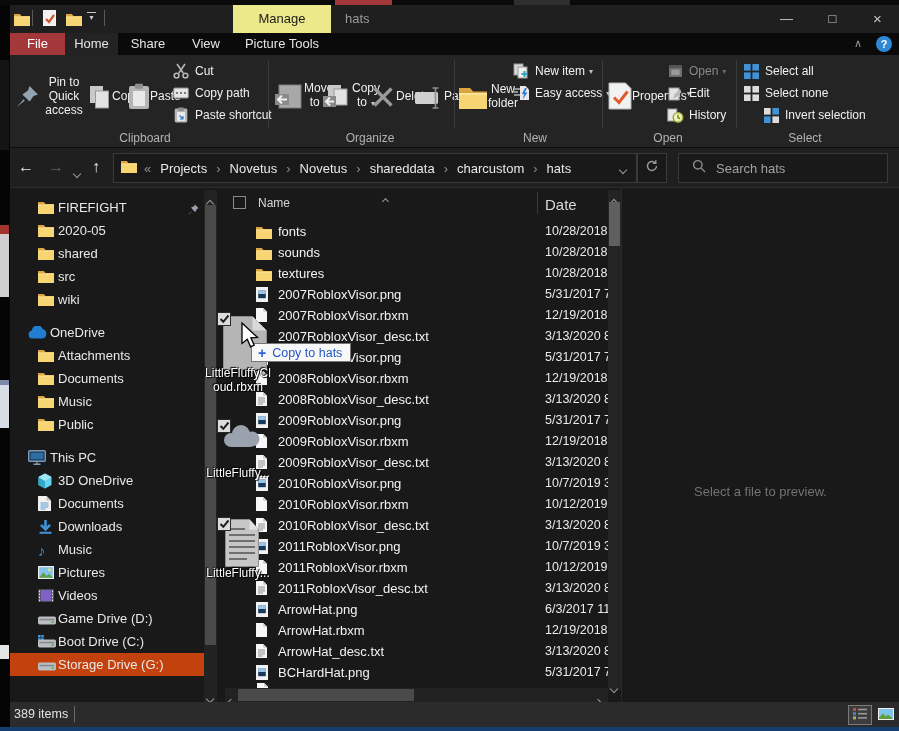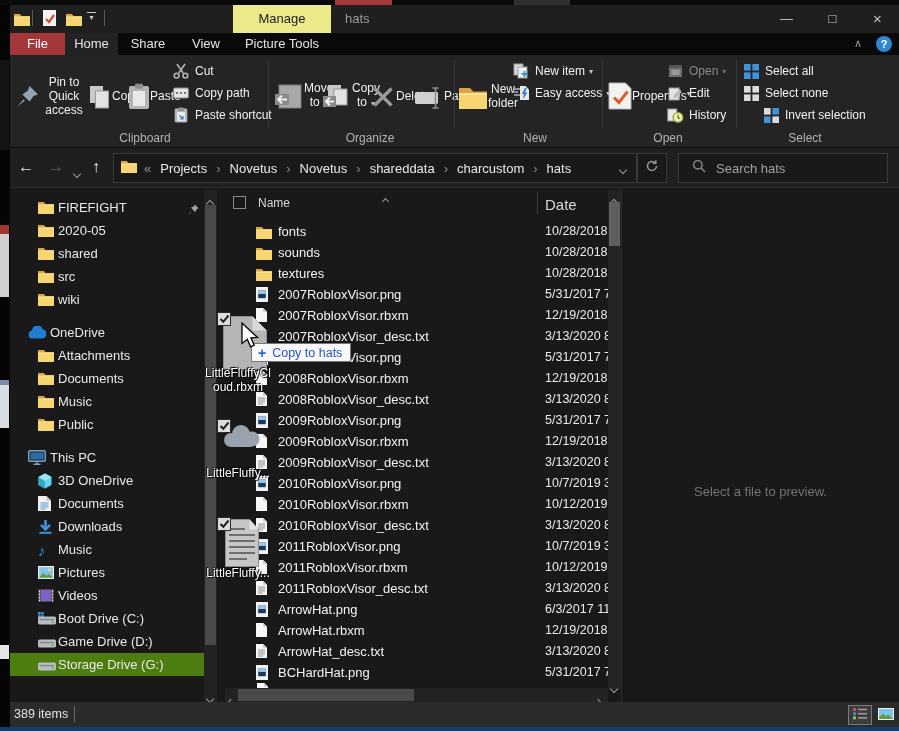--- a/index.html
+++ b/index.html
@@ -61,21 +61,21 @@
                 border:1px solid #3a3a3a; display:flex; align-items:center; justify-content:center; }
   .searchbox { position:absolute; left:668px; top:5px; width:210px; height:30px; background:#191919;
                border:1px solid #3a3a3a; display:flex; align-items:center; padding-left:13px; }
   .searchph { color:#a3a3a3; font-size:13px; margin-left:10px; }
 
   
   .mainbg { position:absolute; left:10px; top:188px; width:889px; height:514px; background:#191919; }
   .sidebar { position:absolute; left:10px; top:196px; width:194px; height:506px; overflow:hidden; background:#191919; }
   .snav { position:relative; height:23px; }
   .snav.gap { margin-top:10px; }
-  .snav.sel { background:#4d7c0f; }
+  .snav.sel { background:#c2410c; }
   .sico { position:absolute; left:28px; top:4px; }
   .snav.lvl0 .sico { left:18px; }
   .slbl { position:absolute; left:48px; top:4px; font-size:13px; color:#e8e8e8; white-space:nowrap; }
   .snav.lvl0 .slbl { left:40px; }
   .spin { position:absolute; left:178px; top:5px; }
 
   .sscroll { position:absolute; left:204px; top:190px; width:13px; height:512px; background:#222; }
   .sthumb { position:absolute; left:1px; width:11px; background:#4a4a4a; }
 
   
@@ -594,40 +594,40 @@
       </div>
       <div class="snav lvl1">
         <span class="sico"><svg width="16" height="13" viewBox="0 0 16 13">
             <rect width="16" height="13" rx="1" fill="#4a4a4a"></rect>
             <rect x="2.6" y="1" width="10.8" height="11" fill="#7f62c8"></rect>
             <path fill="#e8e8e8" d="M1 1.6h1v1.6H1zM1 4.6h1v1.6H1zM1 7.6h1v1.6H1zM1 10.6h1v1.6H1zM14 1.6h1v1.6h-1zM14 4.6h1v1.6h-1zM14 7.6h1v1.6h-1zM14 10.6h1v1.6h-1z"></path>
           </svg></span>
         <span class="slbl">Videos</span>
       </div>
       <div class="snav lvl1">
+        <span class="sico"><svg width="18" height="11" viewBox="0 0 18 11">
+            <rect y="2.6" width="18" height="7.8" rx="1.6" fill="#b9bdc1"></rect>
+            <rect x="1.6" y="4.8" width="14.8" height="1.5" fill="#84888c"></rect>
+            <circle cx="14.6" cy="8" r="1" fill="#3fae49"></circle>
+          </svg></span>
+        <span class="slbl">Game Drive (D:)</span>
+      </div>
+      <div class="snav lvl1">
         <span class="sico"><svg width="18" height="13" viewBox="0 0 18 13">
             <g fill="#3f93d8">
               <rect width="2.6" height="2.6"></rect>
               <rect x="3.2" width="2.6" height="2.6"></rect>
               <rect y="3.2" width="2.6" height="2.6"></rect>
               <rect x="3.2" y="3.2" width="2.6" height="2.6"></rect>
             </g>
             <rect y="4.6" width="18" height="7.8" rx="1.6" fill="#b9bdc1"></rect>
             <rect x="1.6" y="6.8" width="14.8" height="1.5" fill="#84888c"></rect>
             <circle cx="14.6" cy="10" r="1" fill="#3fae49"></circle>
           </svg></span>
         <span class="slbl">Boot Drive (C:)</span>
-      </div>
-      <div class="snav lvl1">
-        <span class="sico"><svg width="18" height="11" viewBox="0 0 18 11">
-            <rect y="2.6" width="18" height="7.8" rx="1.6" fill="#b9bdc1"></rect>
-            <rect x="1.6" y="4.8" width="14.8" height="1.5" fill="#84888c"></rect>
-            <circle cx="14.6" cy="8" r="1" fill="#3fae49"></circle>
-          </svg></span>
-        <span class="slbl">Game Drive (D:)</span>
       </div>
       <div class="snav lvl1 sel">
         <span class="sico"><svg width="18" height="11" viewBox="0 0 18 11">
             <rect y="2.6" width="18" height="7.8" rx="1.6" fill="#b9bdc1"></rect>
             <rect x="1.6" y="4.8" width="14.8" height="1.5" fill="#84888c"></rect>
             <circle cx="14.6" cy="8" r="1" fill="#3fae49"></circle>
           </svg></span>
         <span class="slbl">Storage Drive (G:)</span>
       </div>
     </div>

